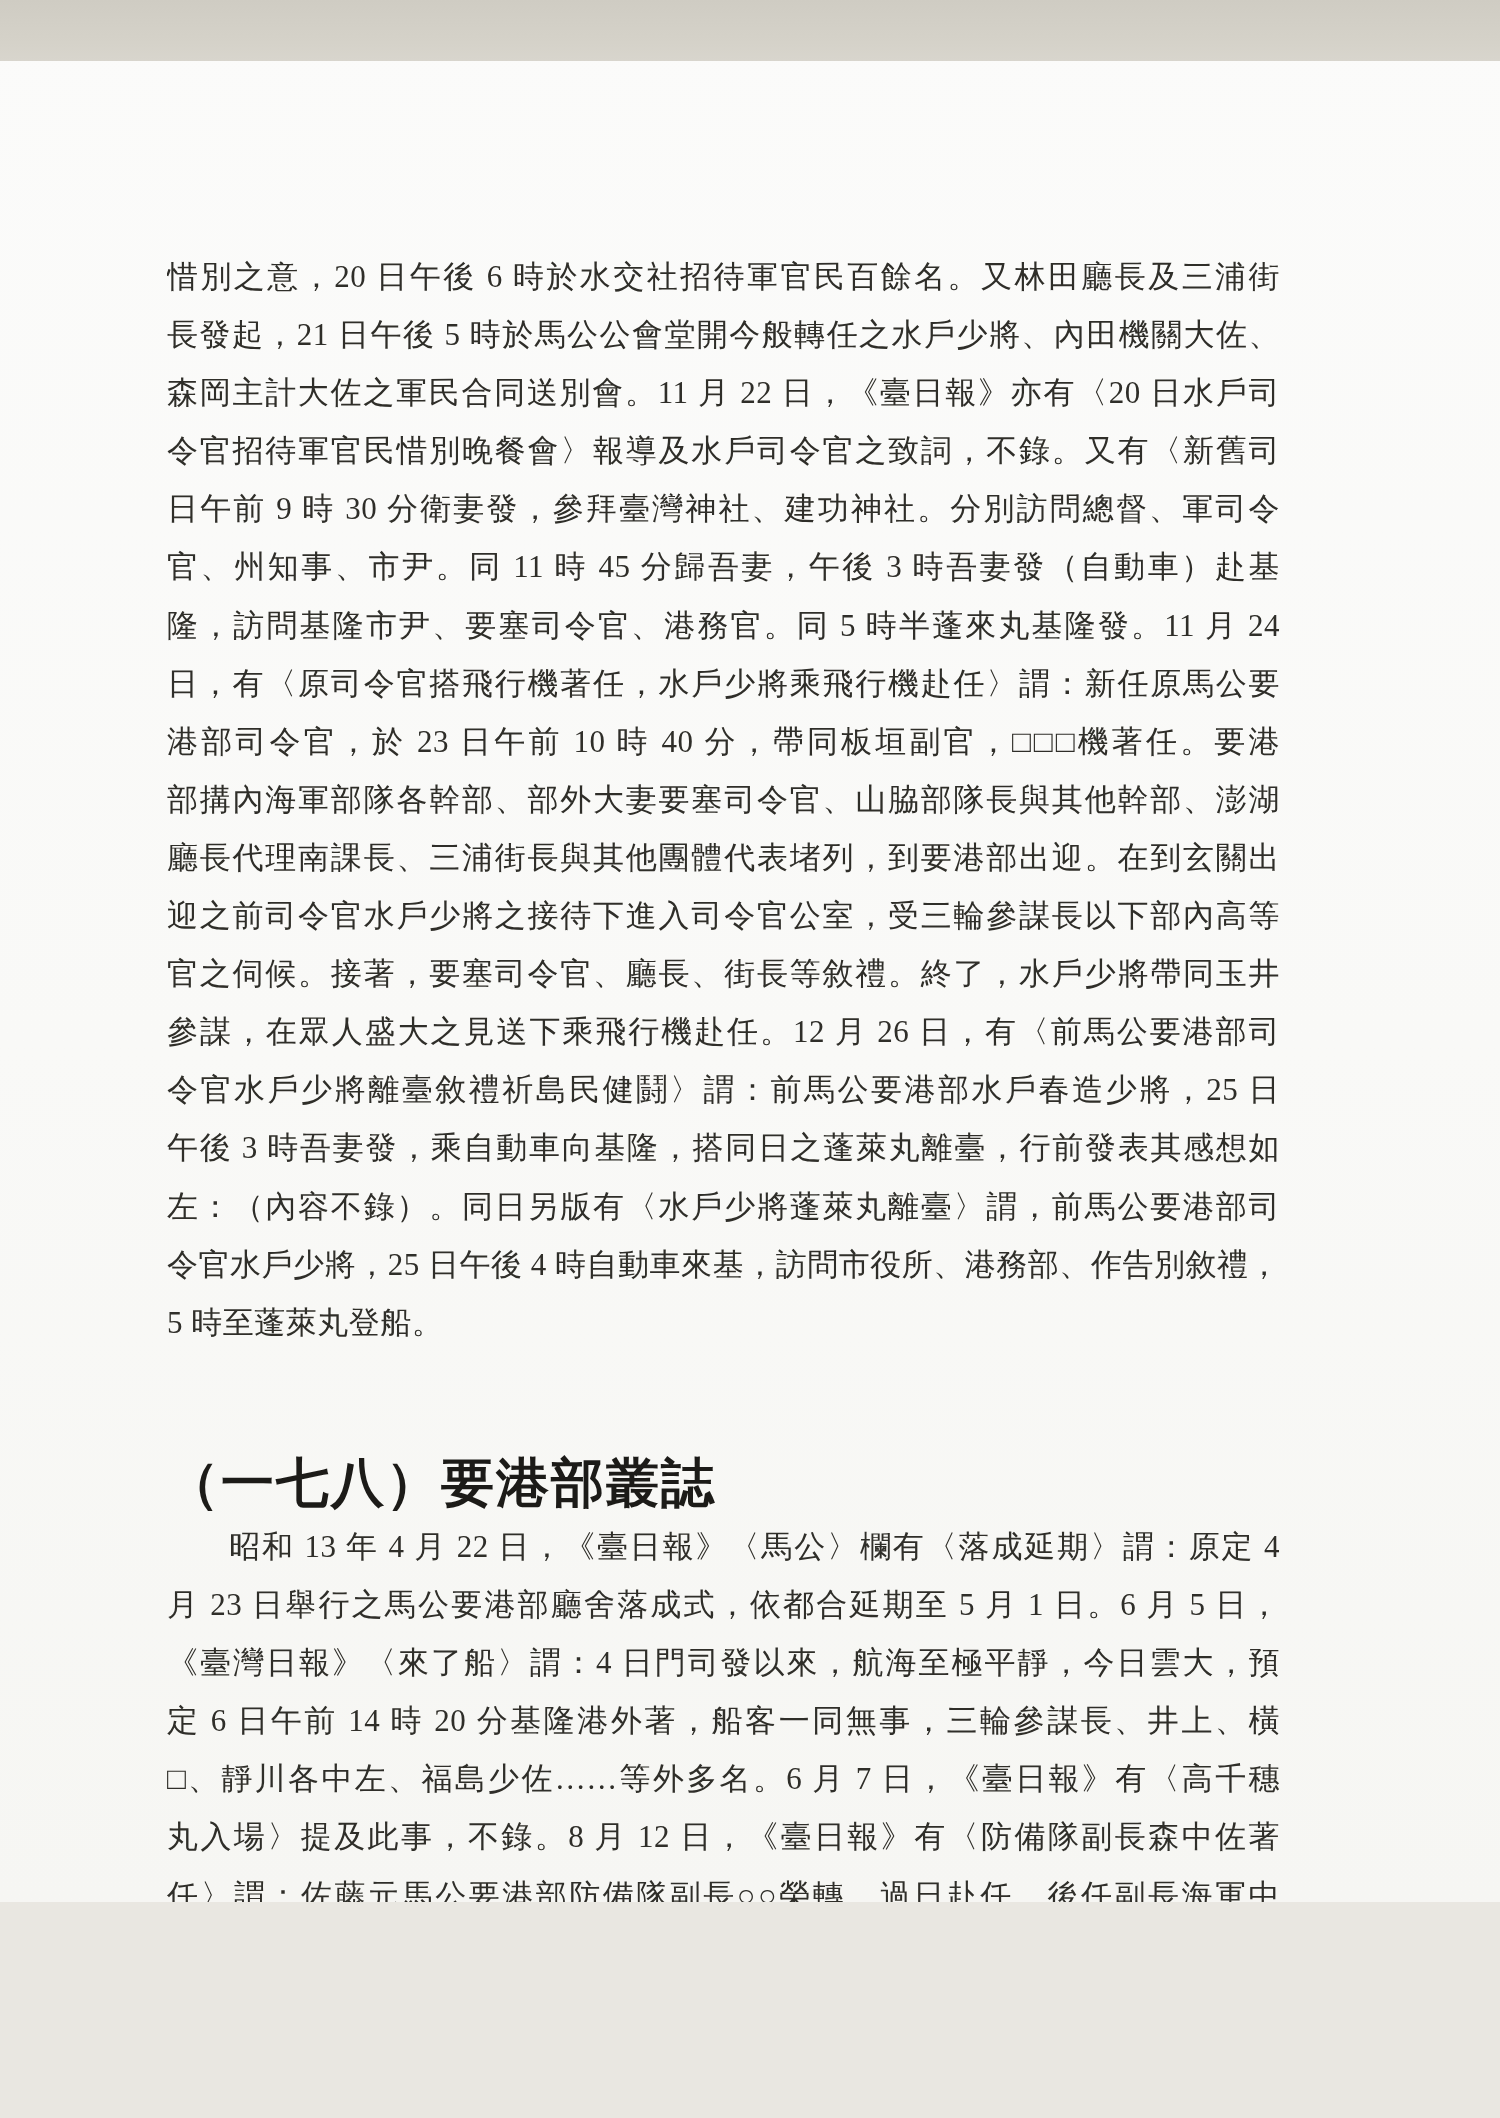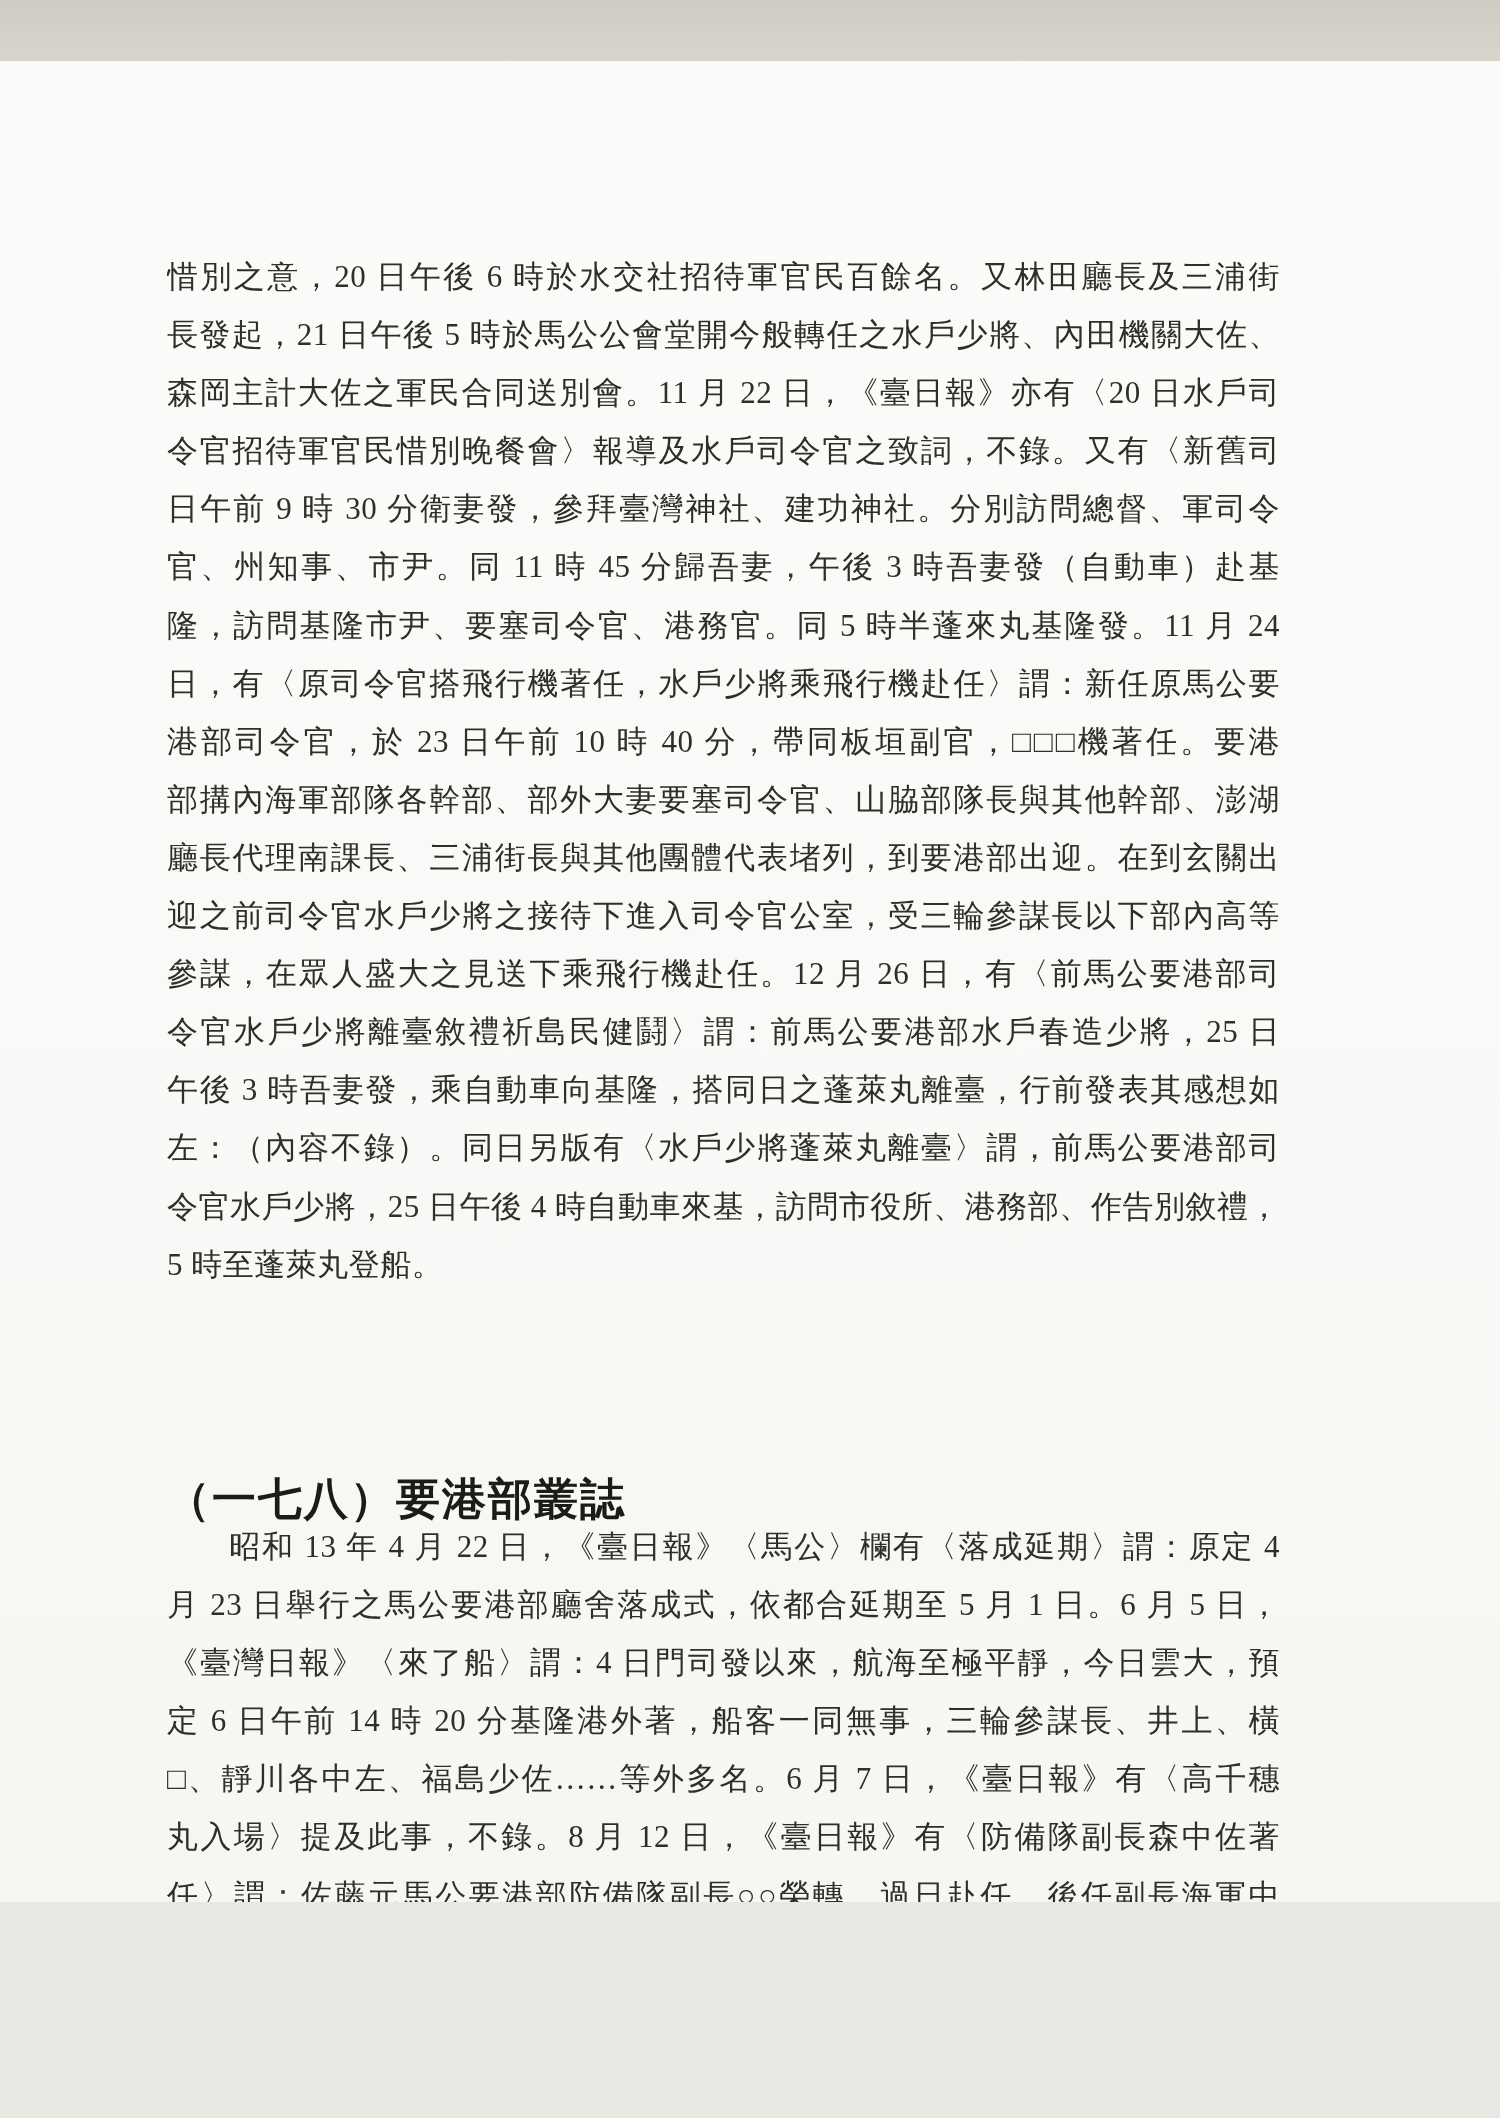--- a/index.html
+++ b/index.html
@@ -19,22 +19,22 @@
   .line{
     height:58.1px;line-height:58.1px;font-size:31px;
     letter-spacing:0.5px;
     text-align:justify;text-align-last:justify;
     overflow:hidden;
   }
   .line.short{text-align:right;text-align-last:left;}
   .line.indent{text-indent:62px;}
   .section-heading{
     position:absolute;left:166px;top:1458px;width:1200px;height:50px;
-    line-height:50px;font-size:44px;font-weight:700;letter-spacing:2px;
-    color:#1c1b18;text-align:left;margin-top:17px;
+    line-height:50px;font-size:53px;font-weight:700;letter-spacing:2px;
+    color:#1c1b18;text-align:left;
   }
   .page-badge{
     position:absolute;left:1411px;top:1902px;width:89px;height:30px;
     background:#a7a195;color:#34332c;
     font-family:"Liberation Sans","DejaVu Sans",sans-serif;
     font-size:26px;line-height:30px;text-align:left;padding-left:11px;
     box-sizing:border-box;
   }
 </style>
 </head>
@@ -50,20 +50,21 @@
     <div class="line">森岡主計大佐之軍民合同送別會。11 月 22 日，《臺日報》亦有〈20 日水戶司</div>
     <div class="line">令官招待軍官民惜別晚餐會〉報導及水戶司令官之致詞，不錄。又有〈新舊司</div>
     <div class="line">日午前 9 時 30 分衛妻發，參拜臺灣神社、建功神社。分別訪問總督、軍司令</div>
     <div class="line">官、州知事、市尹。同 11 時 45 分歸吾妻，午後 3 時吾妻發（自動車）赴基</div>
     <div class="line">隆，訪問基隆市尹、要塞司令官、港務官。同 5 時半蓬來丸基隆發。11 月 24</div>
     <div class="line">日，有〈原司令官搭飛行機著任，水戶少將乘飛行機赴任〉謂：新任原馬公要</div>
     <div class="line">港部司令官，於 23 日午前 10 時 40 分，帶同板垣副官，□□□機著任。要港</div>
     <div class="line">部搆內海軍部隊各幹部、部外大妻要塞司令官、山脇部隊長與其他幹部、澎湖</div>
     <div class="line">廳長代理南課長、三浦街長與其他團體代表堵列，到要港部出迎。在到玄關出</div>
     <div class="line">迎之前司令官水戶少將之接待下進入司令官公室，受三輪參謀長以下部內高等</div>
+    <div class="line">官之伺候。接著，要塞司令官、廳長、街長等敘禮。終了，水戶少將帶同玉井</div>
     <div class="line">參謀，在眾人盛大之見送下乘飛行機赴任。12 月 26 日，有〈前馬公要港部司</div>
     <div class="line">令官水戶少將離臺敘禮祈島民健鬪〉謂：前馬公要港部水戶春造少將，25 日</div>
     <div class="line">午後 3 時吾妻發，乘自動車向基隆，搭同日之蓬萊丸離臺，行前發表其感想如</div>
     <div class="line">左：（內容不錄）。同日另版有〈水戶少將蓬萊丸離臺〉謂，前馬公要港部司</div>
     <div class="line">令官水戶少將，25 日午後 4 時自動車來基，訪問市役所、港務部、作告別敘禮，</div>
     <div class="line short">5 時至蓬萊丸登船。</div>
   </div>
 
   <div class="section-heading">（一七八）要港部叢誌</div>
 

